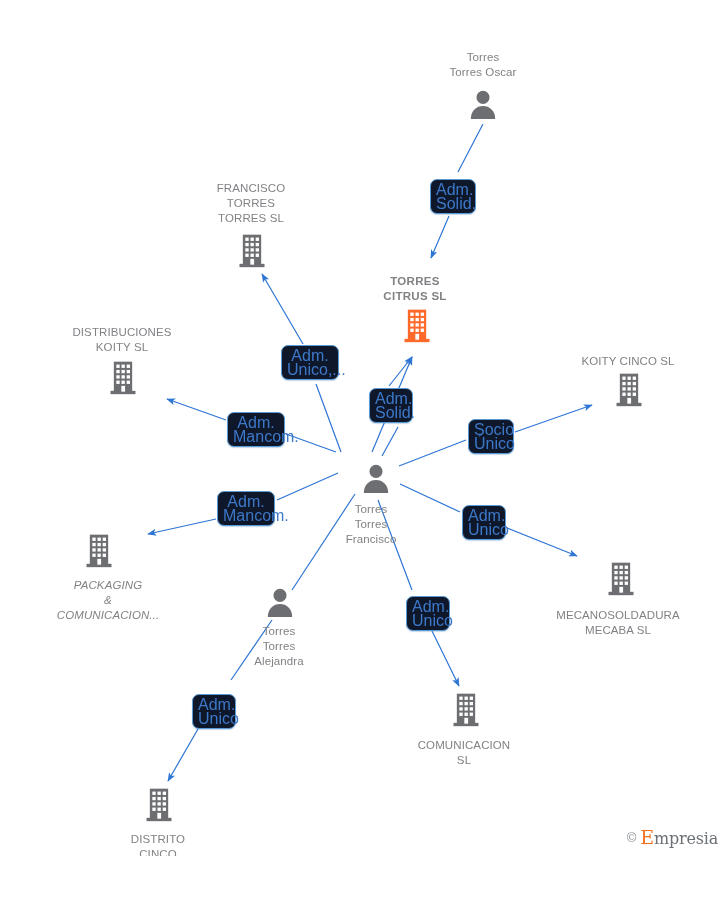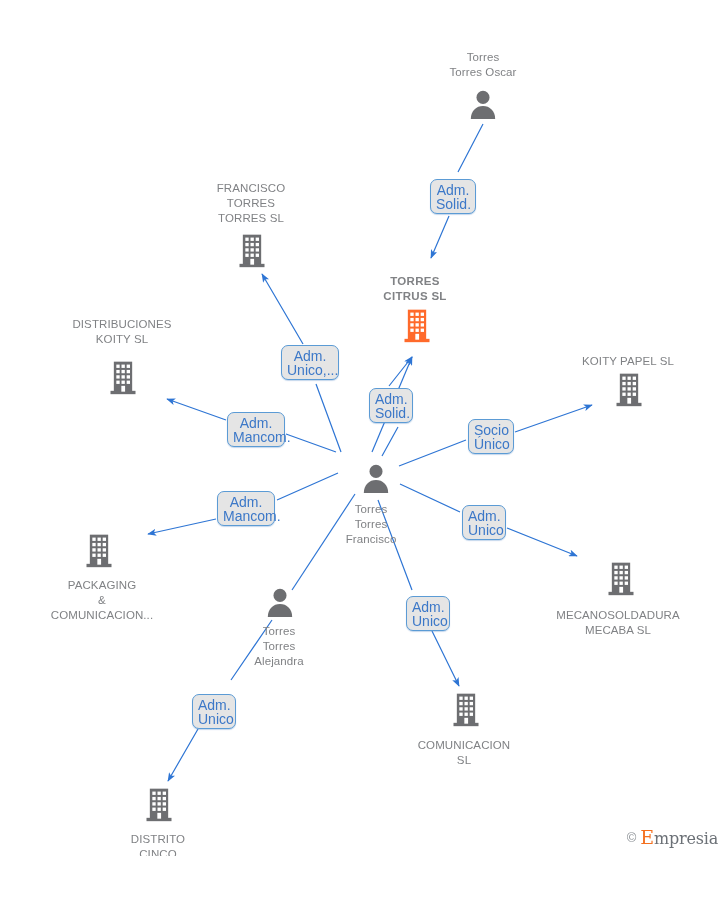--- a/index.html
+++ b/index.html
@@ -48,25 +48,25 @@
   }
   .node.focus .label-above {
     color: #808285;
     font-weight: bold;
     font-size: 11.5px;
     letter-spacing: 0.3px;
   }
   .edge-label {
     position: absolute;
     box-sizing: border-box;
-    background: #e5e5e5;
+    background: #0f172a;
     border: 1.3px solid #5b9bd5;
     border-radius: 7px;
     color: #3c78c8;
-    font-size: 14px;
+    font-size: 16px;
     line-height: 14px;
     text-align: center;
     padding: 3px 5px 4px 5px;
     white-space: pre-line;
     box-shadow: 0 1px 1px rgba(90,140,200,0.35);
   }
   #watermark {
     position: absolute;
     right: 10px;
     bottom: 8px;
@@ -173,40 +173,40 @@
             <rect x="16.2" y="11.9" width="4" height="4" fill="#ffffff"></rect>
             <rect x="22.4" y="11.9" width="4" height="4" fill="#ffffff"></rect>
             <rect x="10" y="18.3" width="4" height="4" fill="#ffffff"></rect>
             <rect x="16.2" y="18.3" width="4" height="4" fill="#ffffff"></rect>
             <rect x="22.4" y="18.3" width="4" height="4" fill="#ffffff"></rect>
             <rect x="10" y="24.700000000000003" width="4" height="4" fill="#ffffff"></rect>
             <rect x="16.2" y="24.700000000000003" width="4" height="4" fill="#ffffff"></rect>
             <rect x="22.4" y="24.700000000000003" width="4" height="4" fill="#ffffff"></rect>
             <rect x="16" y="31" width="4.5" height="7" fill="#ffffff"></rect>
           </svg></span></div>
-      <div class="node company" style="width: 170px; left: 37px; top: 317px;"><div class="label-above">DISTRIBUCIONES
+      <div class="node company" style="width: 170px; left: 37px; top: 325px;"><div class="label-above">DISTRIBUCIONES
 KOITY SL</div></div>
       <div class="node company" style="left: 614px; top: 371.5px; width: 30px;"><span class="glyph"><svg width="30" height="35" viewBox="0 0 36 42">
             <path d="M7,2 h22 v36 h-22 z" fill="#6d6e71"></path>
             <rect x="3" y="37" width="30" height="4" fill="#6d6e71"></rect>
             <rect x="10" y="5.5" width="4" height="4" fill="#ffffff"></rect>
             <rect x="16.2" y="5.5" width="4" height="4" fill="#ffffff"></rect>
             <rect x="22.4" y="5.5" width="4" height="4" fill="#ffffff"></rect>
             <rect x="10" y="11.9" width="4" height="4" fill="#ffffff"></rect>
             <rect x="16.2" y="11.9" width="4" height="4" fill="#ffffff"></rect>
             <rect x="22.4" y="11.9" width="4" height="4" fill="#ffffff"></rect>
             <rect x="10" y="18.3" width="4" height="4" fill="#ffffff"></rect>
             <rect x="16.2" y="18.3" width="4" height="4" fill="#ffffff"></rect>
             <rect x="22.4" y="18.3" width="4" height="4" fill="#ffffff"></rect>
             <rect x="10" y="24.700000000000003" width="4" height="4" fill="#ffffff"></rect>
             <rect x="16.2" y="24.700000000000003" width="4" height="4" fill="#ffffff"></rect>
             <rect x="22.4" y="24.700000000000003" width="4" height="4" fill="#ffffff"></rect>
             <rect x="16" y="31" width="4.5" height="7" fill="#ffffff"></rect>
           </svg></span></div>
-      <div class="node company" style="width: 170px; left: 543px; top: 354px;"><div class="label-above">KOITY PAPEL SL</div></div>
+      <div class="node company" style="width: 170px; left: 543px; top: 354px;"><div class="label-above">KOITY CINCO SL</div></div>
       <div class="node person" style="left: 361px; top: 463px; width: 30px;"><span class="glyph"><svg width="30" height="30" viewBox="0 0 34 34">
             <circle cx="17" cy="9.5" r="7.4" fill="#6d6e71"></circle>
             <path d="M3.2,34 C3.2,24.6 9.5,19.2 17,19.2 C24.5,19.2 30.8,24.6 30.8,34 Z" fill="#6d6e71"></path>
           </svg></span></div>
       <div class="node person" style="width: 170px; left: 286px; top: 501px;"><div class="label-below">Torres
 Torres
 Francisco</div></div>
       <div class="node company" style="left: 84px; top: 532.5px; width: 30px;"><span class="glyph"><svg width="30" height="35" viewBox="0 0 36 42">
             <path d="M7,2 h22 v36 h-22 z" fill="#6d6e71"></path>
             <rect x="3" y="37" width="30" height="4" fill="#6d6e71"></rect>
@@ -217,21 +217,21 @@
             <rect x="16.2" y="11.9" width="4" height="4" fill="#ffffff"></rect>
             <rect x="22.4" y="11.9" width="4" height="4" fill="#ffffff"></rect>
             <rect x="10" y="18.3" width="4" height="4" fill="#ffffff"></rect>
             <rect x="16.2" y="18.3" width="4" height="4" fill="#ffffff"></rect>
             <rect x="22.4" y="18.3" width="4" height="4" fill="#ffffff"></rect>
             <rect x="10" y="24.700000000000003" width="4" height="4" fill="#ffffff"></rect>
             <rect x="16.2" y="24.700000000000003" width="4" height="4" fill="#ffffff"></rect>
             <rect x="22.4" y="24.700000000000003" width="4" height="4" fill="#ffffff"></rect>
             <rect x="16" y="31" width="4.5" height="7" fill="#ffffff"></rect>
           </svg></span></div>
-      <div class="node company" style="width: 170px; left: 17px; top: 574px;"><div class="label-below">PACKAGING
+      <div class="node company" style="width: 170px; left: 23px; top: 574px; font-style: italic;"><div class="label-below">PACKAGING
 &amp;
 COMUNICACION...</div></div>
       <div class="node company" style="left: 606px; top: 560.5px; width: 30px;"><span class="glyph"><svg width="30" height="35" viewBox="0 0 36 42">
             <path d="M7,2 h22 v36 h-22 z" fill="#6d6e71"></path>
             <rect x="3" y="37" width="30" height="4" fill="#6d6e71"></rect>
             <rect x="10" y="5.5" width="4" height="4" fill="#ffffff"></rect>
             <rect x="16.2" y="5.5" width="4" height="4" fill="#ffffff"></rect>
             <rect x="22.4" y="5.5" width="4" height="4" fill="#ffffff"></rect>
             <rect x="10" y="11.9" width="4" height="4" fill="#ffffff"></rect>
             <rect x="16.2" y="11.9" width="4" height="4" fill="#ffffff"></rect>

